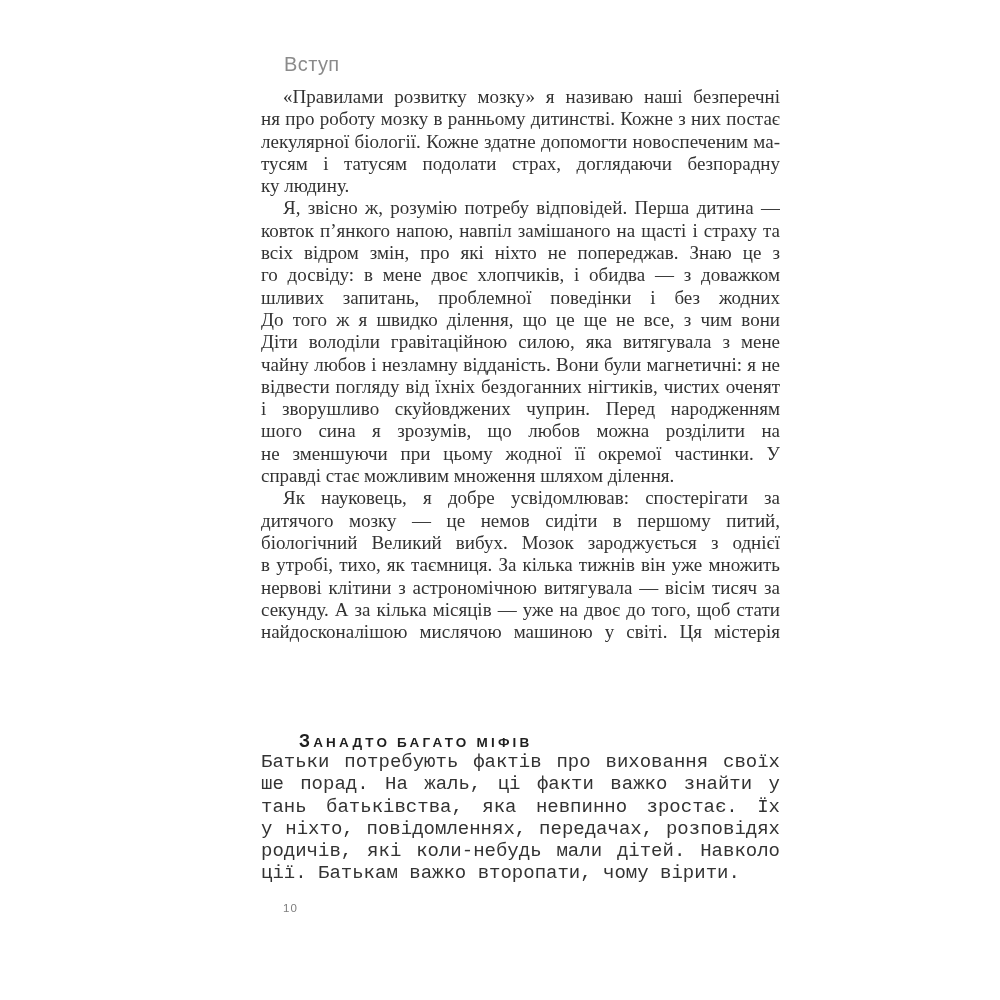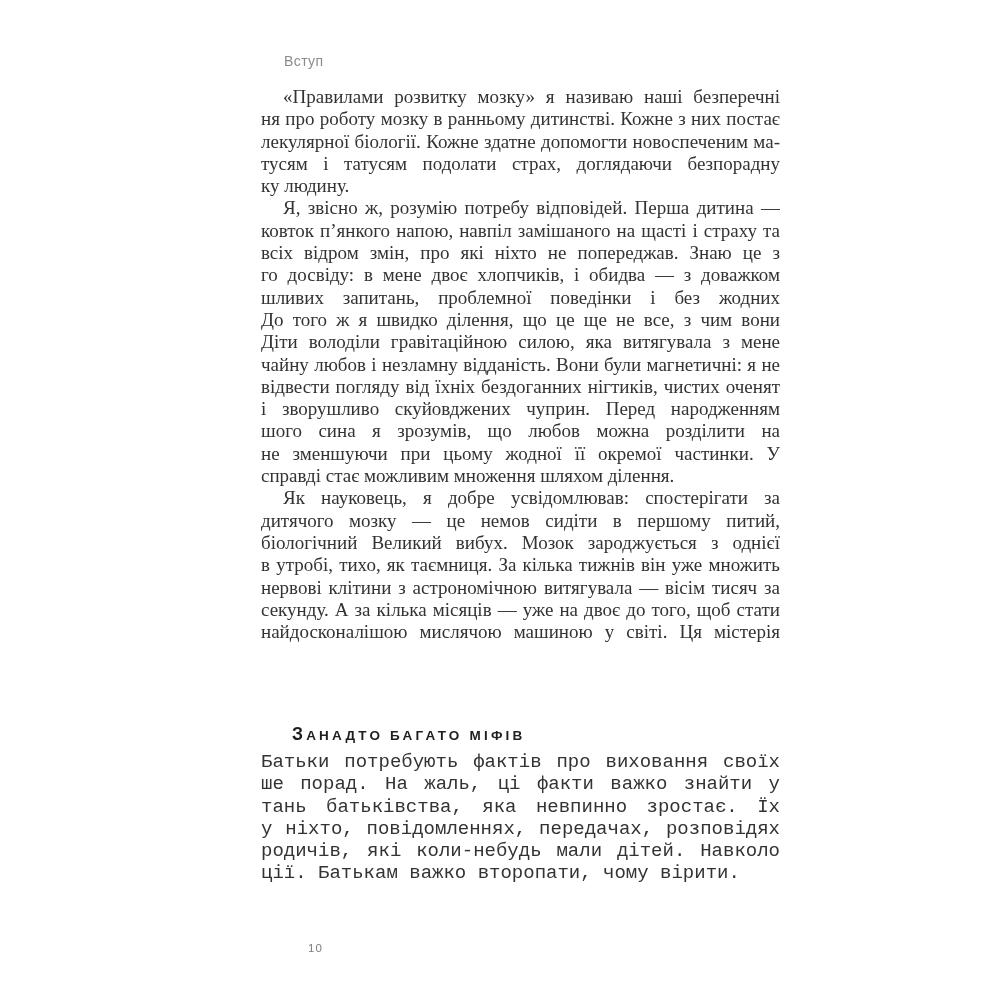--- a/index.html
+++ b/index.html
@@ -14,21 +14,21 @@
     background: #ffffff;
     font-family: "Liberation Serif", serif;
     color: #333333;
     overflow: hidden;
   }
   .running-header {
     position: absolute;
     top: 53px;
     left: 284px;
     font-family: "Liberation Sans", sans-serif;
-    font-size: 14px;
+    font-size: 20px;
     color: #8b8b8b;
     letter-spacing: 0.4px;
   }
   .text-block {
     position: absolute;
     left: 261px;
     width: 519px;
   }
   #intro-block { top: 86px; }
   #myths-block { top: 751px; font-family: Liberation Mono, monospace; }
@@ -40,41 +40,40 @@
     text-align: justify;
     text-align-last: justify;
     overflow: hidden;
   }
   .line.indent { text-indent: 22px; }
   .line.last { text-align-last: left; }
   .section-heading {
     position: absolute;
     top: 716px;
     left: 284px;
-    margin: 8px;
+    margin: 15px;
     font-family: "Liberation Sans", sans-serif;
     font-weight: 700;
     font-size: 13.5px;
     letter-spacing: 3.2px;
     color: #1f1f1f;
     text-transform: uppercase;
     white-space: nowrap;
   }
   .section-heading::first-letter {
     font-size: 17.5px;
   }
   .page-number {
     position: absolute;
-    top: 942px;
+    top: 902px;
     left: 283px;
     font-family: "Liberation Sans", sans-serif;
     font-size: 11.5px;
     color: #7d7d7d;
     letter-spacing: 1px;
-    margin-left: 25px;
   }
 </style>
 </head>
 <body>
 
 <div class="page">
 
   <div class="running-header">Вступ</div>
 
   <div class="text-block" id="intro-block">

